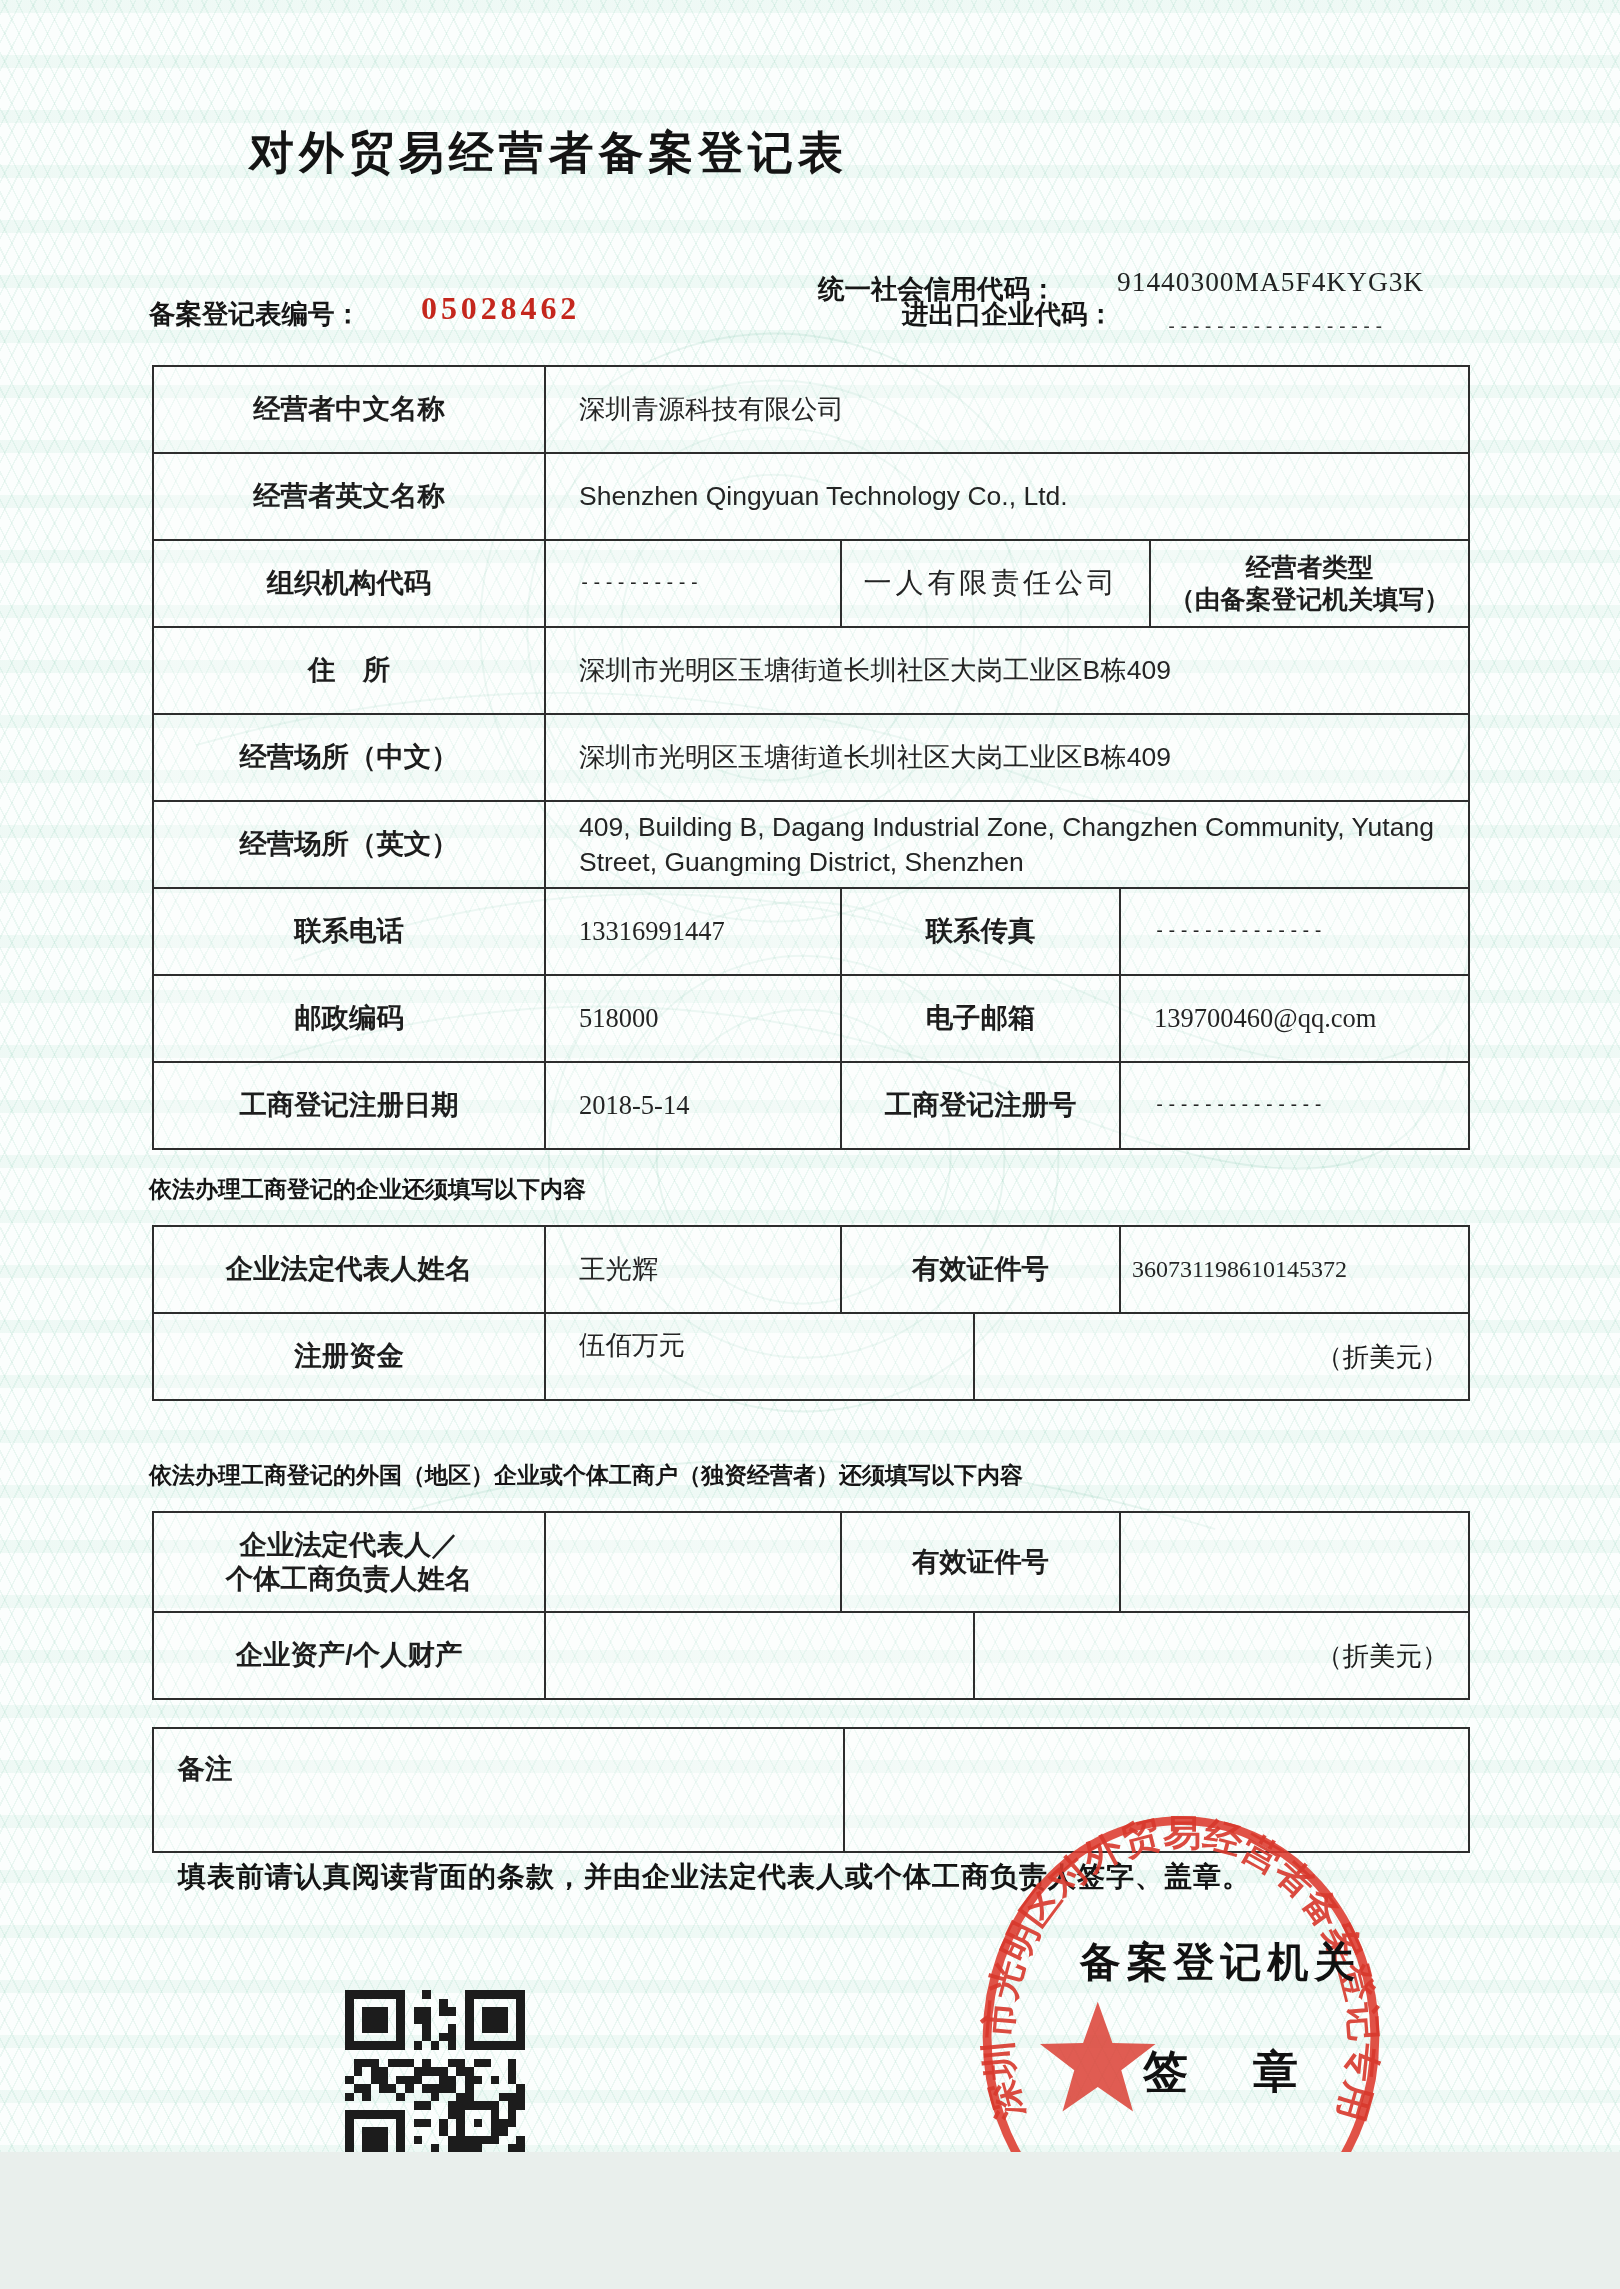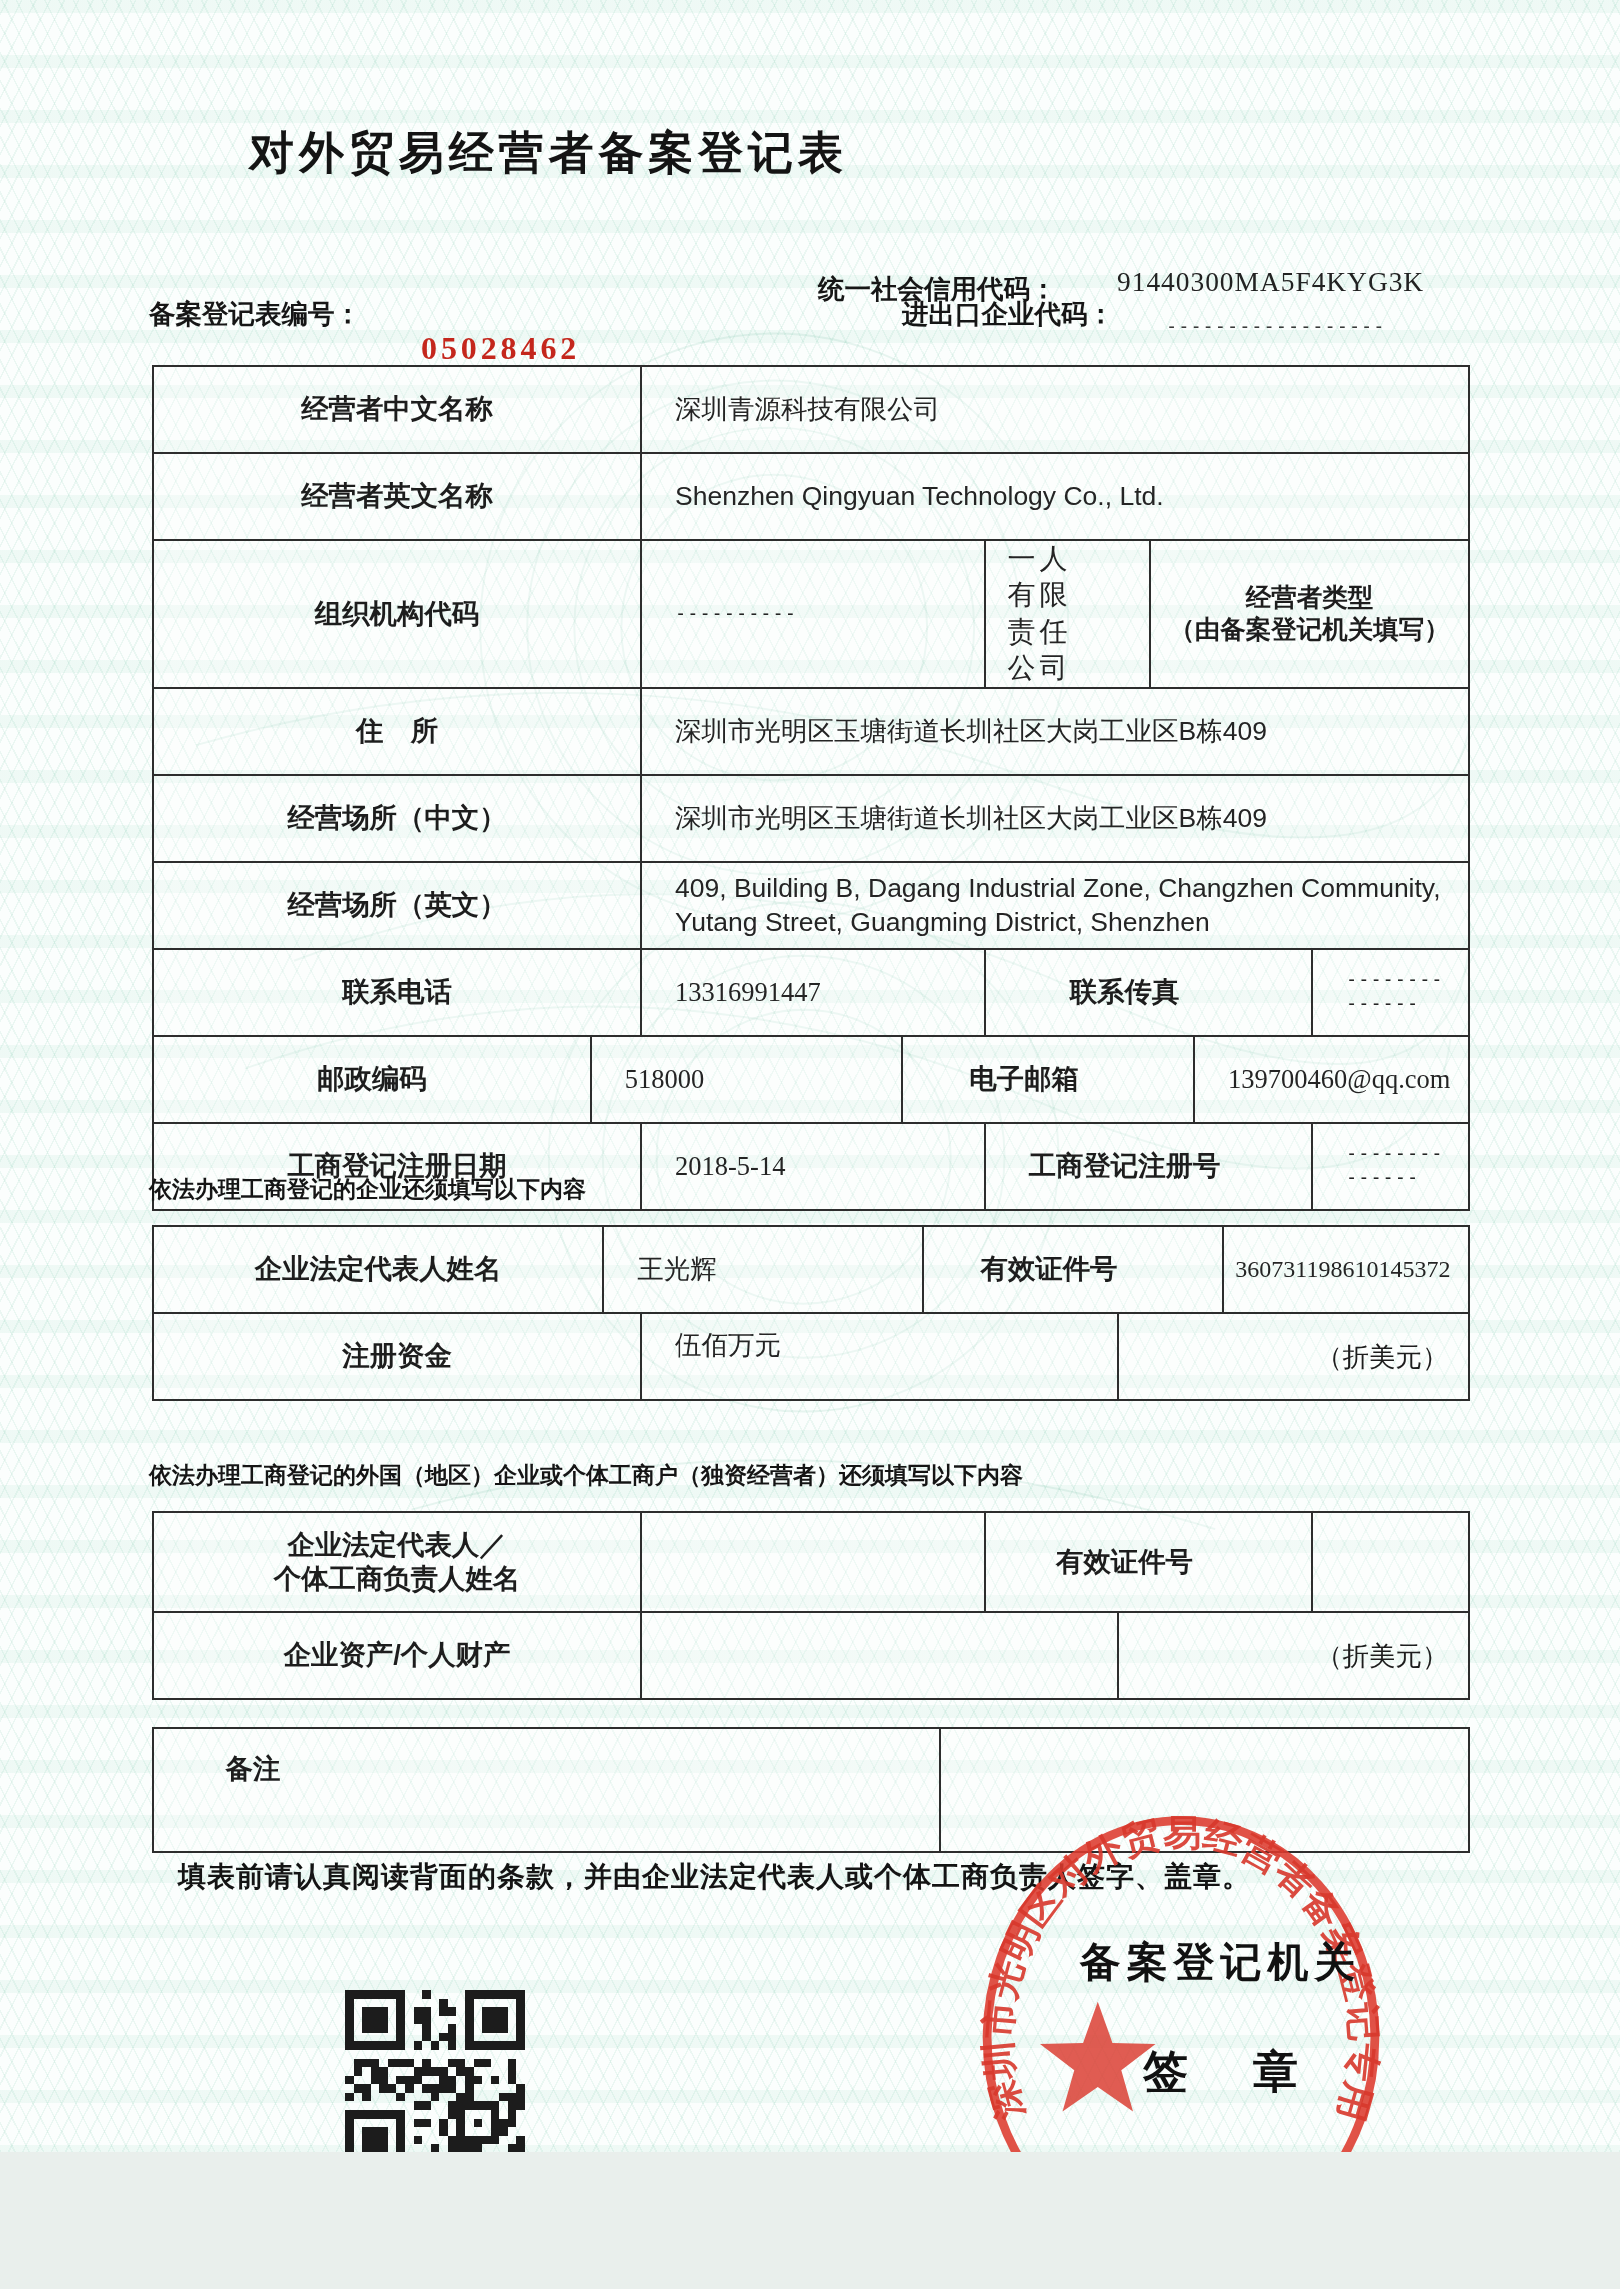--- a/index.html
+++ b/index.html
@@ -25,21 +25,21 @@
   .credit-value{left:1117px;top:267px;font-size:27.4px;letter-spacing:1px;color:#222;}
   .formno-label{left:149px;top:296px;}
   .formno-value{left:421px;top:290px;font-size:32px;letter-spacing:3.9px;font-weight:700;}
   .iecode-label{left:902px;top:296px;}
   .dashes{font-family:"DejaVu Sans Mono",monospace;color:#3a3a3a;letter-spacing:1px;}
   .iecode-value{left:1166px;top:316px;font-size:18.6px;}
   
   .tbl{left:152px;width:1314px;border:2.9px solid #2d2d2d;background:rgba(255,255,255,0.25);}
   .row{display:flex;min-height:85px;}
   .row + .row{border-top:2px solid #2d2d2d;}
-  .cell{box-sizing:border-box;display:flex;align-items:center;white-space:pre-wrap;margin-left:48px;}
+  .cell{box-sizing:border-box;display:flex;align-items:center;white-space:pre-wrap;}
   .cell + .cell{border-left:2px solid #2d2d2d;}
   .lab{justify-content:center;text-align:center;font-weight:700;font-size:27.4px;line-height:1.25;padding:3.9px 7.8px;}
   .lab-sm{font-size:25.5px;}
   .val{padding-left:33px;padding-right:17.6px;font-size:26.5px;line-height:1.3;color:#242424;}
   .w1{width:390px;}   
   .w2{width:296px;}   
   .w3{width:279px;}   
   .w3b{width:319px;}  
   .wrest{flex:1;}
   .wcap{width:429px;} 
@@ -88,21 +88,21 @@
       <path d="M 200 760 Q 620 640 1040 790 T 1500 740"></path>
     </g>
   </svg>
 
   <div class="abs title">对外贸易经营者备案登记表</div>
 
   <div class="abs lbl-bold credit-label">统一社会信用代码：</div>
   <div class="abs num credit-value">91440300MA5F4KYG3K</div>
 
   <div class="abs lbl-bold formno-label">备案登记表编号：</div>
-  <div class="abs num formno-value" style="color:#c4271d;margin-top:40px;">05028462</div>
+  <div class="abs num formno-value" style="color:#c4271d;">05028462</div>
 
   <div class="abs lbl-bold iecode-label">进出口企业代码：</div>
   <div class="abs dashes iecode-value">------------------</div>
 
   <div class="abs tbl t-main">
     <div class="row">
       <div class="cell lab w1">经营者中文名称</div>
       <div class="cell val wrest">深圳青源科技有限公司</div>
     </div>
     <div class="row">

